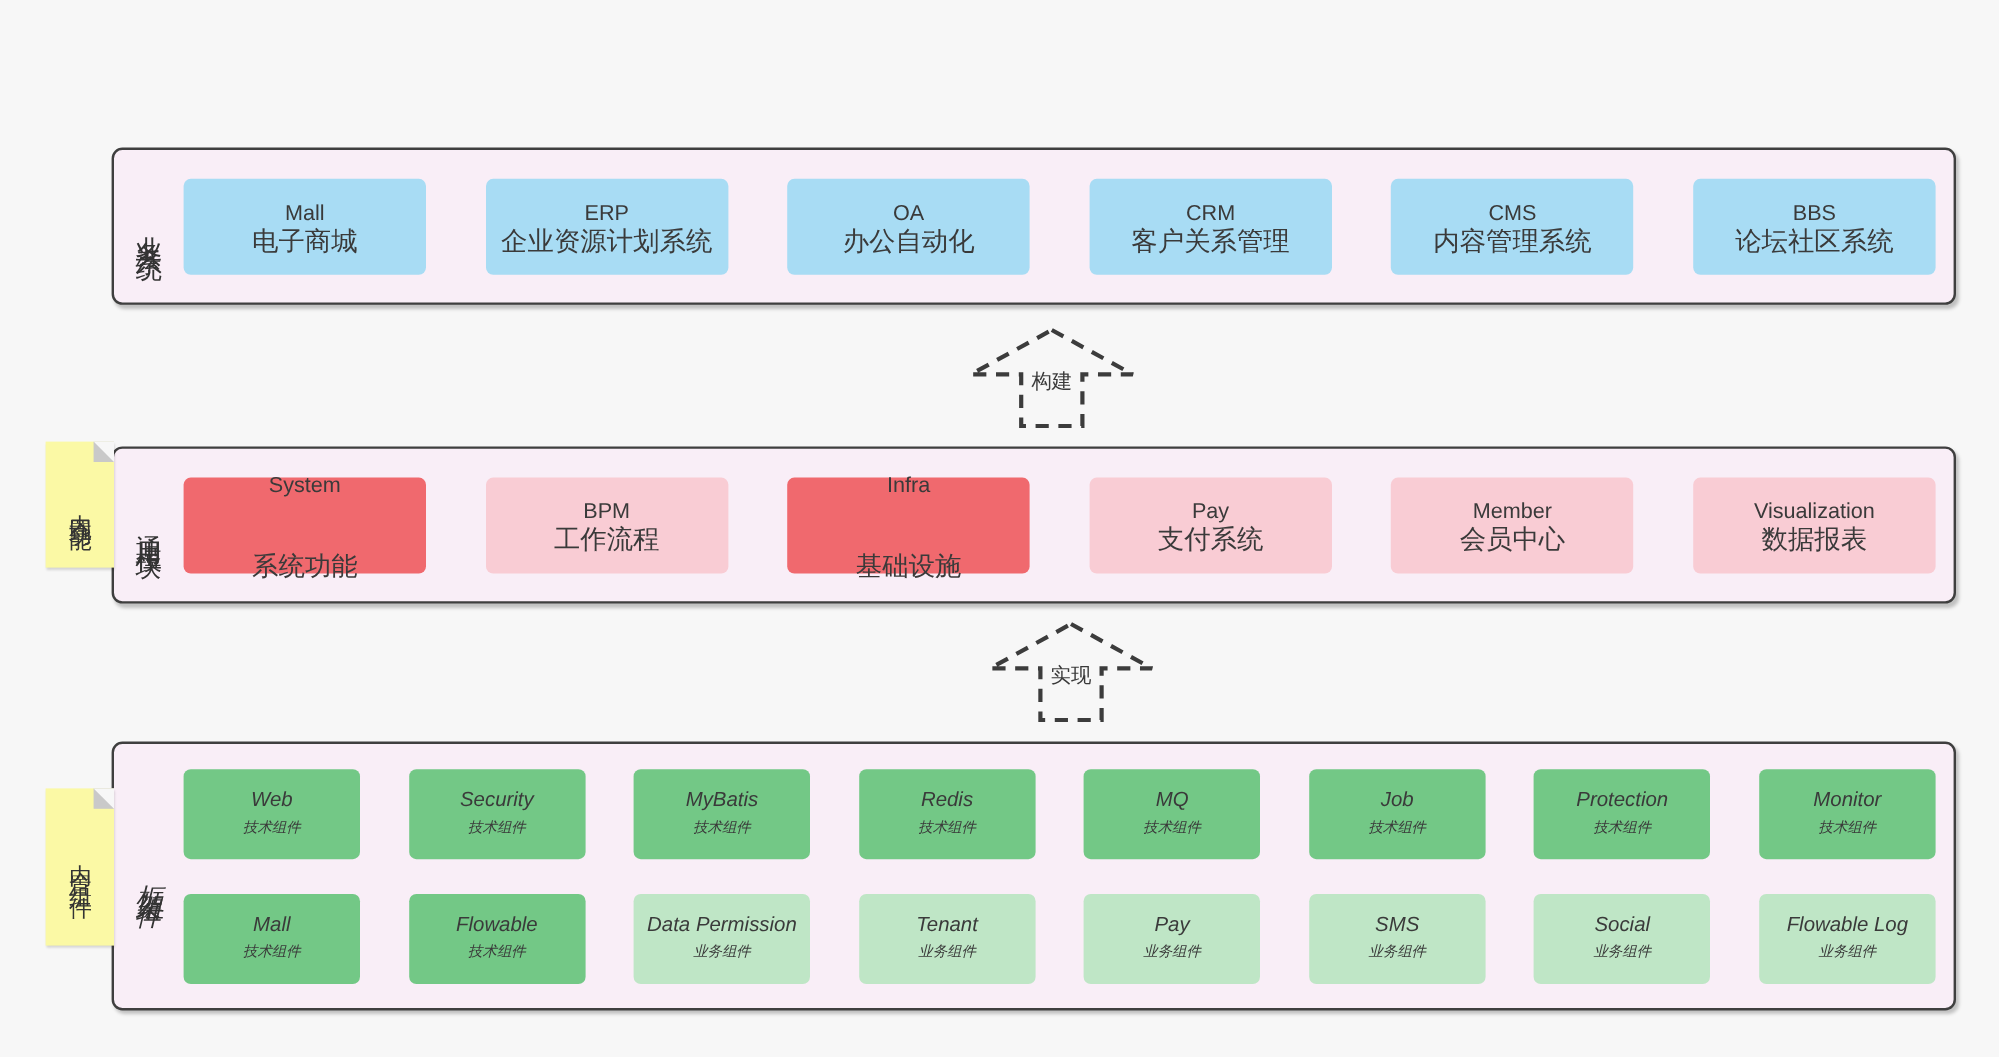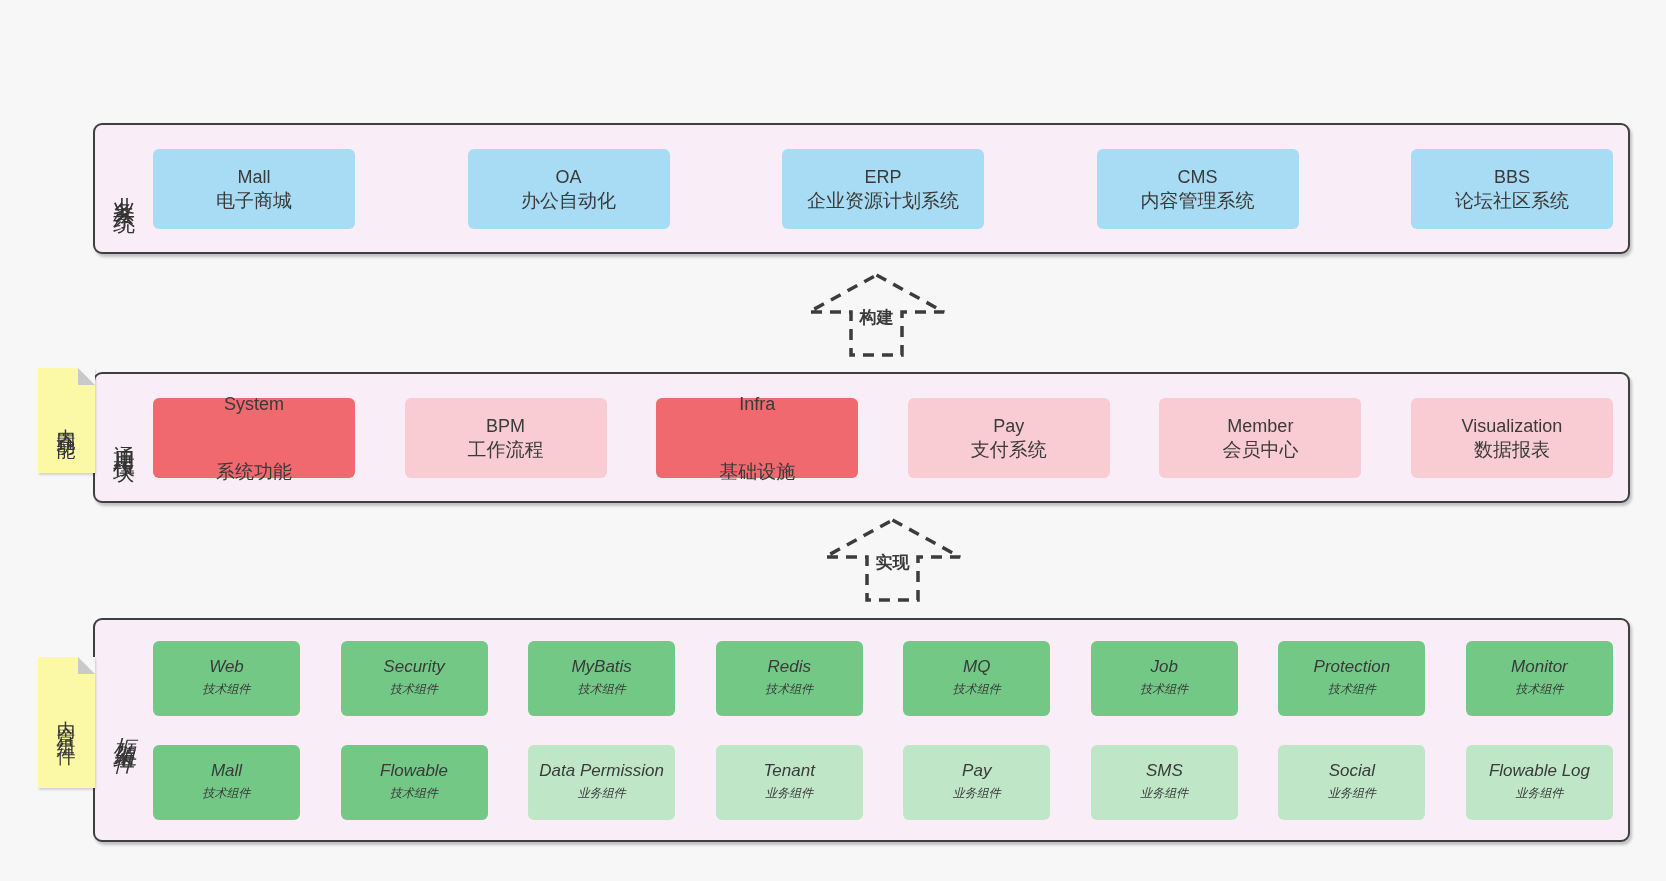--- a/index.html
+++ b/index.html
@@ -61,21 +61,21 @@
   .box {
     border-radius:6px;
     display:flex;
     flex-direction:column;
     align-items:center;
     justify-content:center;
     text-align:center;
     line-height:24px;
   }
   .box .bn { font-size:18px; }
-  .box .bd { font-size:19px; }
+  .box .bd { font-size:22px; }
   .box-lg { width:202px; height:80px; }
   .box-sm { width:147px; height:75px; line-height:22px; }
   .box-sm .bn { font-size:17px; }
   .box-sm .bd { font-size:12px; }
   .blue  { background:#a8dcf4; }
   .red   { background:#f0696e;gap:44px; }
   .pink  { background:#f9ccd4; }
   .green { background:#73c886; }
   .lgreen{ background:#bfe6c6; }
 
@@ -107,21 +107,20 @@
   }
   .note-modules    { top:368px; height:105px; }
   .note-modules span    { letter-spacing:4px; }
   .note-components { top:657px; height:131px; }
   .note-components span { letter-spacing:9px; }
 
   .arrow {
     position:absolute;
     width:141px;
     height:86px;
-    font-weight:bold;
   }
   .arrow svg { display:block; width:100%; height:100%; }
   .arrow-build     { left:806px; top:272px; }
   .arrow-implement { left:822px; top:517px; }
   .arrow-label {
     position:absolute;
     left:50%;
     top:33px;
     transform:translateX(-50%);
     background:#f7f7f7;
@@ -137,26 +136,30 @@
 <div class="layer layer-business">
   <div class="vlabel">
       <span>业务系统</span>
     </div>
   <div class="grid">
     <div class="box box-lg blue">
       <span class="bn">Mall</span>
       <span class="bd">电子商城</span>
     </div>
     <div class="box box-lg blue">
+      <span class="bn">ERP</span>
+      <span class="bd">企业资源计划系统</span>
+    </div>
+    <div class="box box-lg blue">
       <span class="bn">OA</span>
       <span class="bd">办公自动化</span>
     </div>
     <div class="box box-lg blue">
-      <span class="bn">ERP</span>
-      <span class="bd">企业资源计划系统</span>
+      <span class="bn">CRM</span>
+      <span class="bd">客户关系管理</span>
     </div>
     <div class="box box-lg blue">
       <span class="bn">CMS</span>
       <span class="bd">内容管理系统</span>
     </div>
     <div class="box box-lg blue">
       <span class="bn">BBS</span>
       <span class="bd">论坛社区系统</span>
     </div>
   </div>

